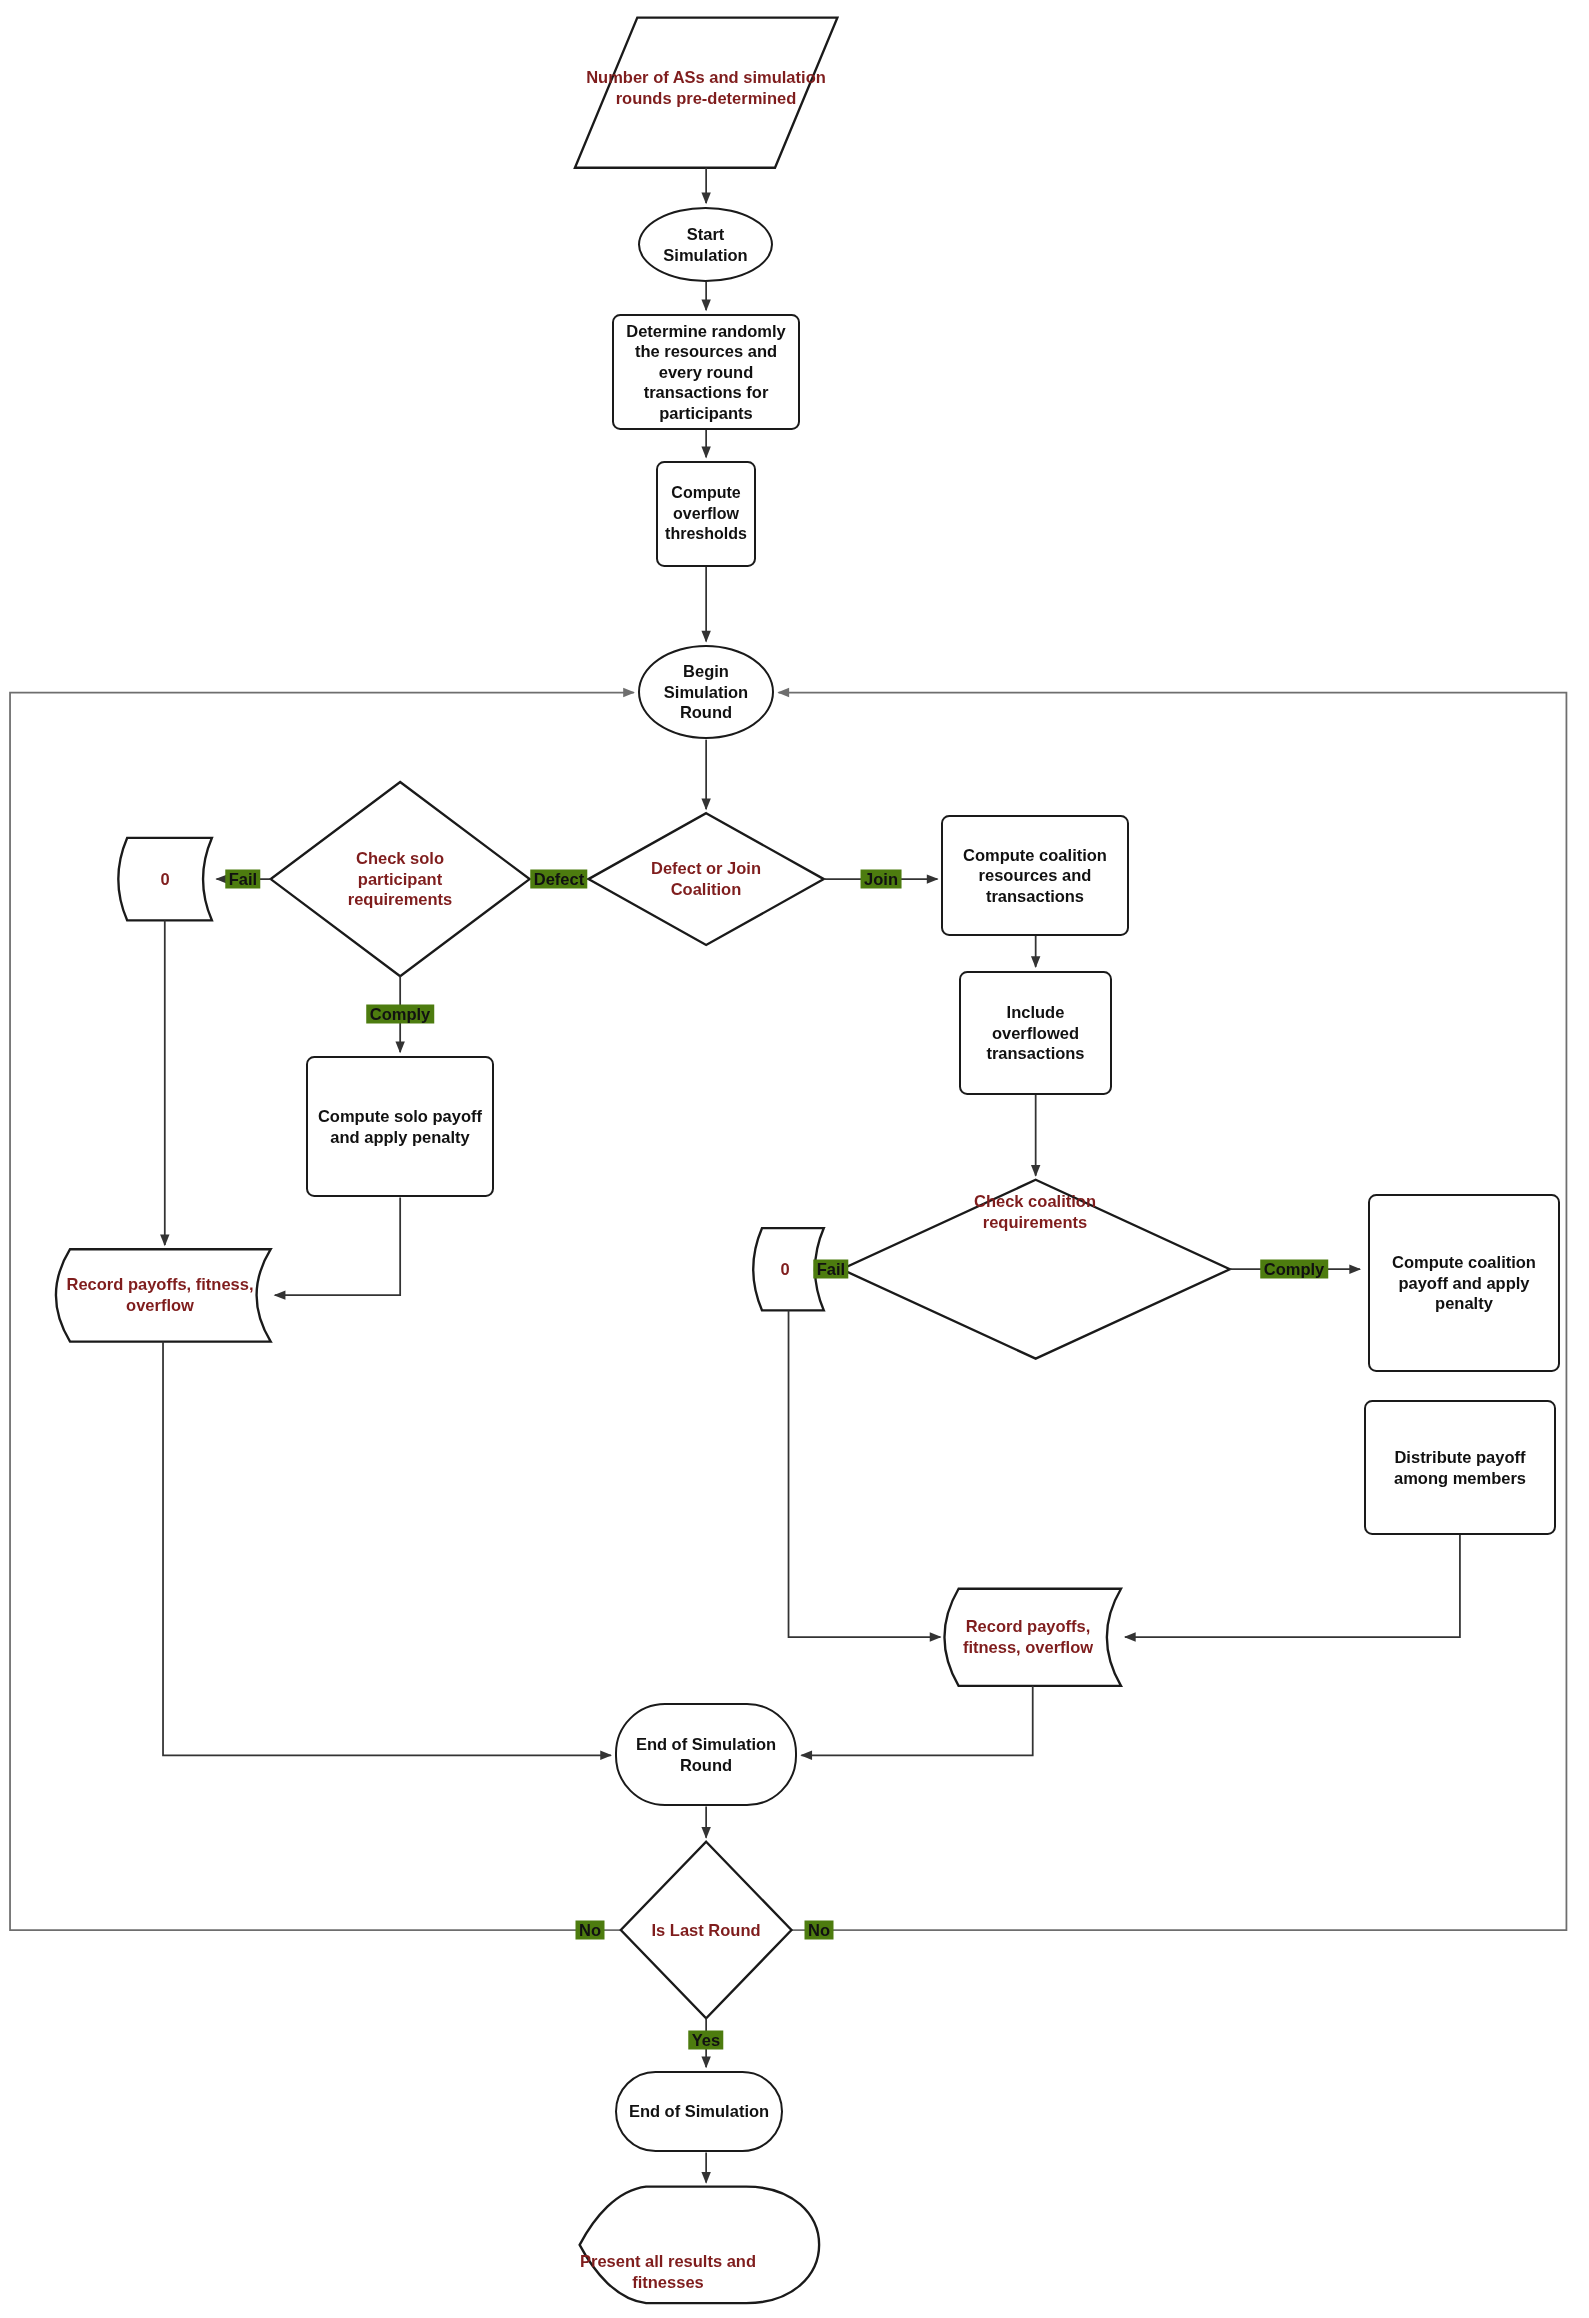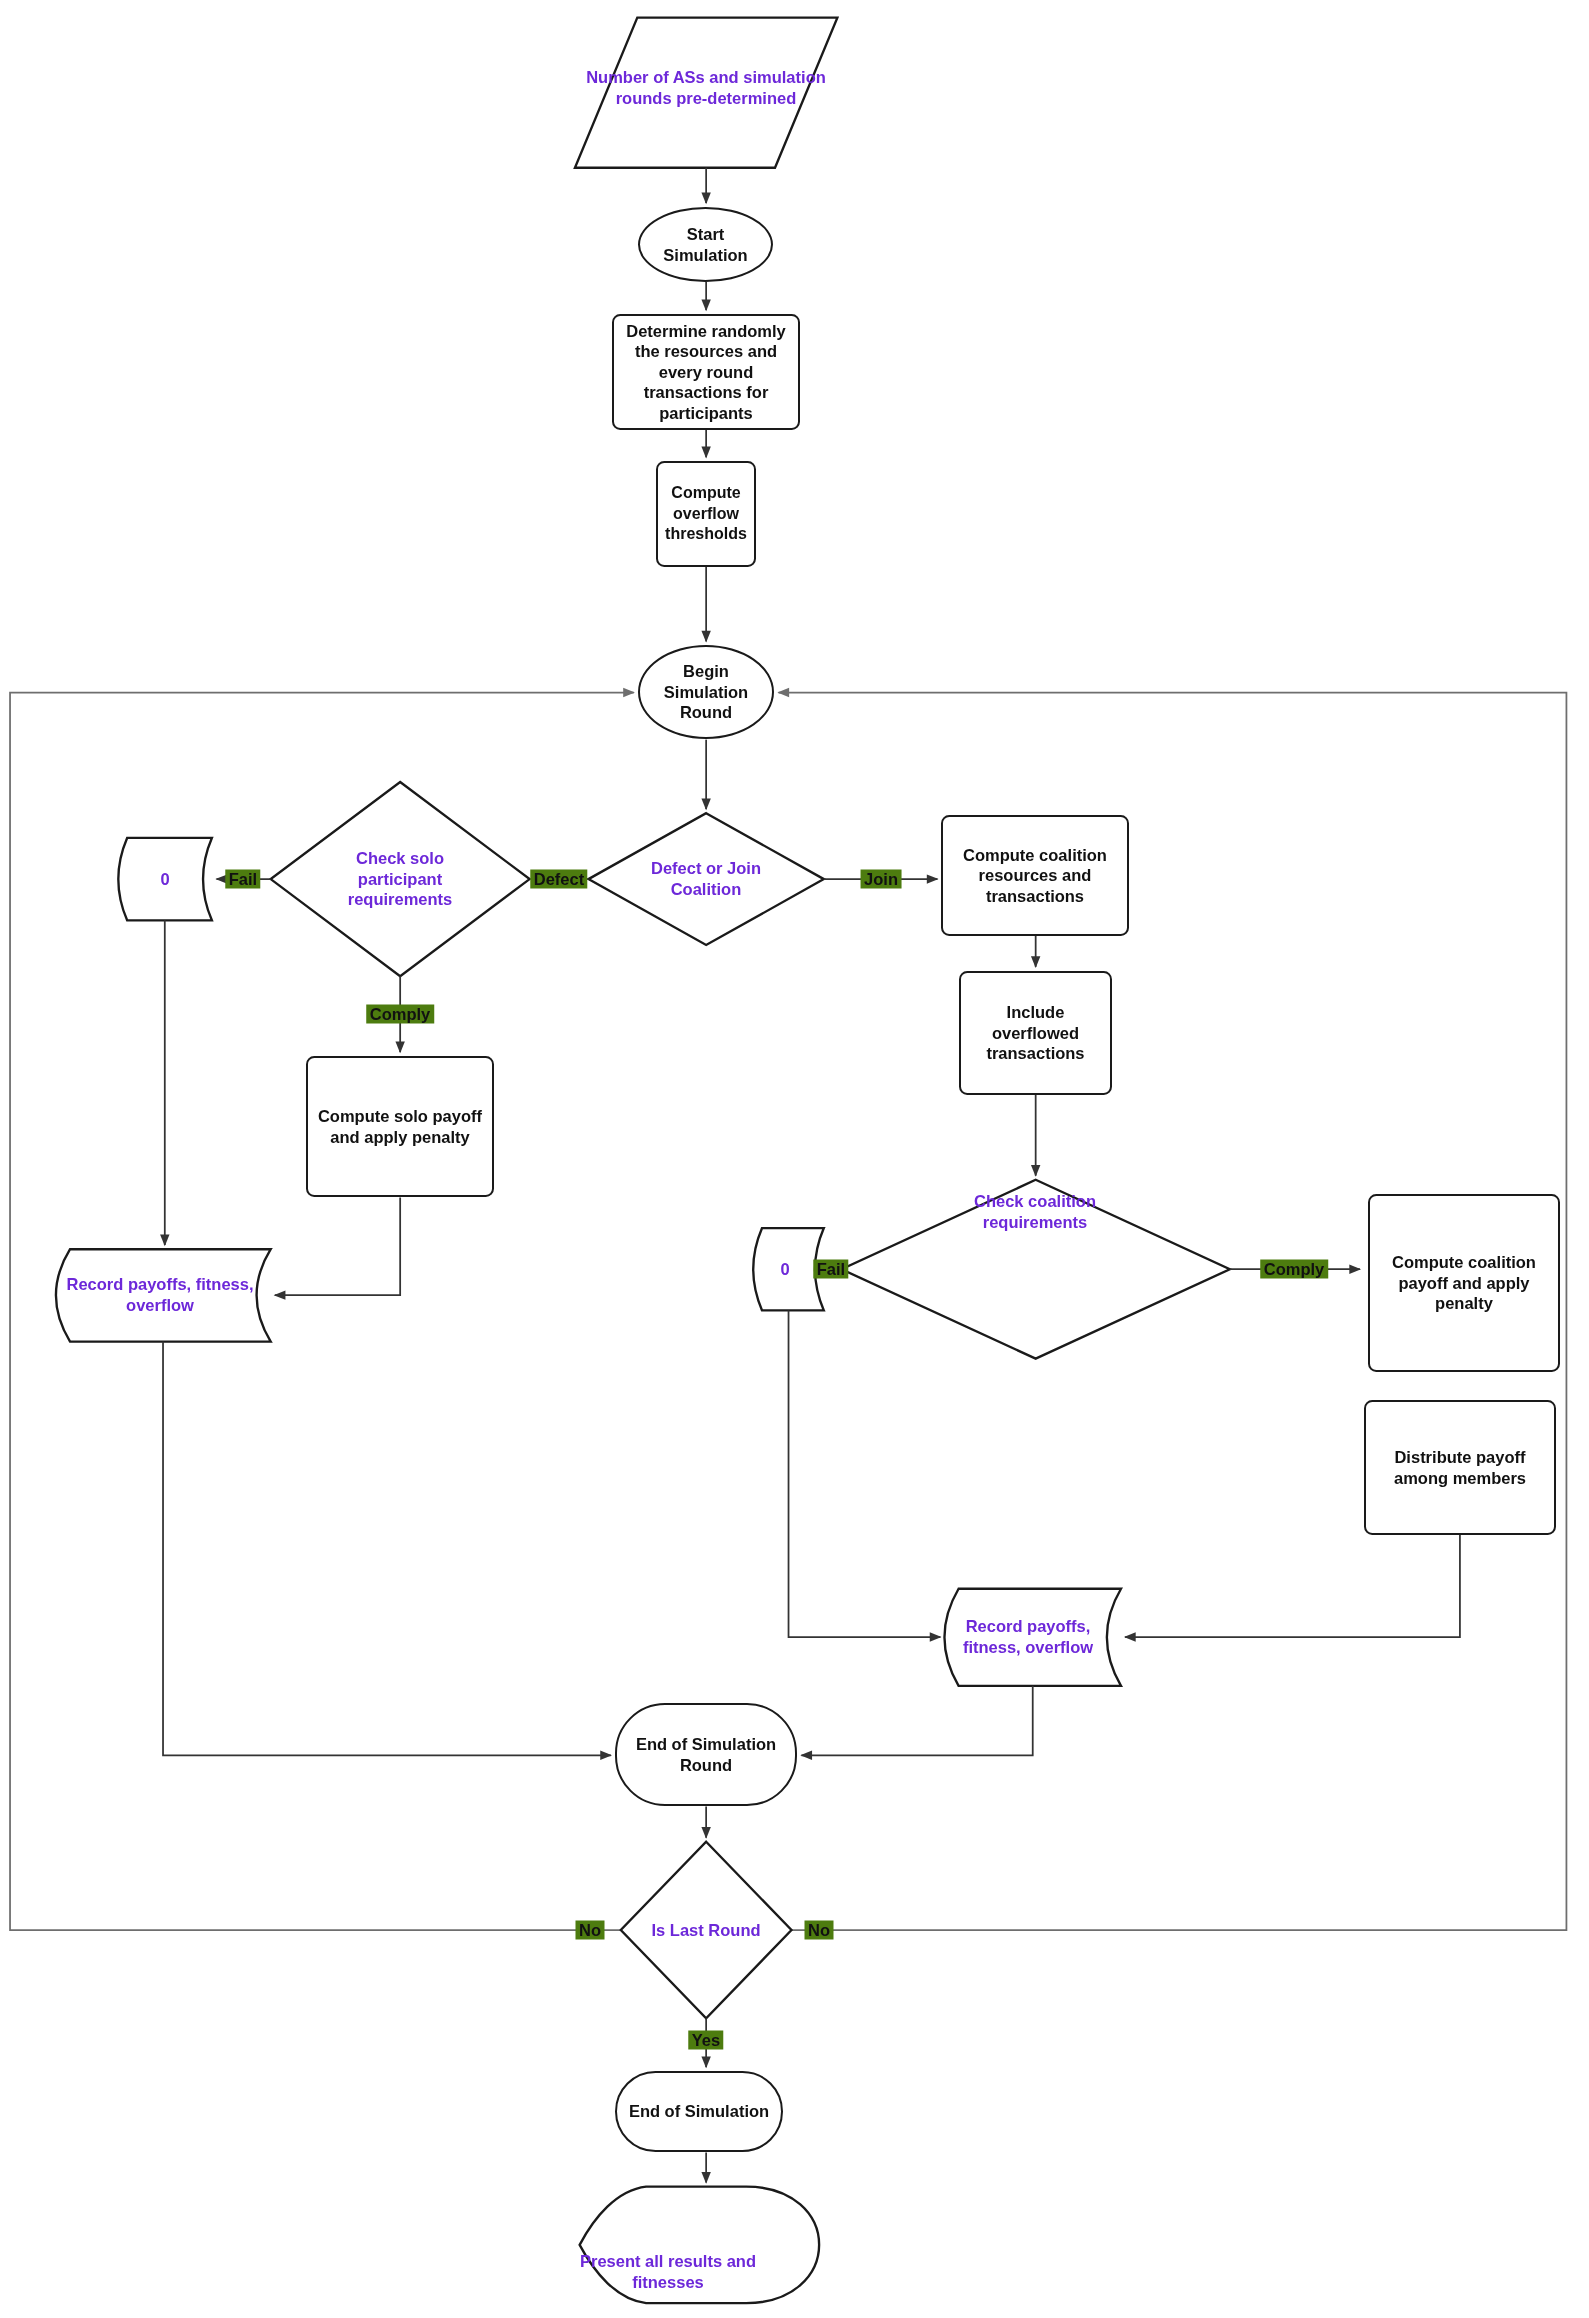--- a/index.html
+++ b/index.html
@@ -3,21 +3,21 @@
 <meta charset="utf-8">
 <style>
   html,body{margin:0;padding:0;background:#ffffff;}
   body{width:1590px;height:2319px;font-family:"Liberation Sans",sans-serif;}
   .canvas{position:relative;width:1590px;height:2319px;background:#fff;overflow:hidden;}
   svg.wires{position:absolute;left:0;top:0;}
   .node{position:absolute;box-sizing:border-box;border:2.4px solid #1a1a1a;background:#fff;
         display:flex;align-items:center;justify-content:center;text-align:center;
         font-weight:700;font-size:16.5px;line-height:20.6px;color:#111;padding:3.5px;}
   .lbl{position:absolute;transform:translate(-50%,-50%);text-align:center;
-       font-weight:700;font-size:16.5px;line-height:20.6px;color:#6d28d9;}
+       font-weight:700;font-size:16.5px;line-height:20.6px;color:#7f1d1d;}
   .edge{position:absolute;transform:translate(-50%,-50%);background:#4d7c0f;padding:0 3.5px;
         font-weight:700;font-size:16.5px;line-height:19px;color:#111;white-space:nowrap;}
   .r14{border-radius:8.2px;}
 </style>
 </head>
 <body>
 
 <div class="canvas">
 
   <svg class="wires" width="1590" height="2319" viewBox="0 0 2702 3941">

